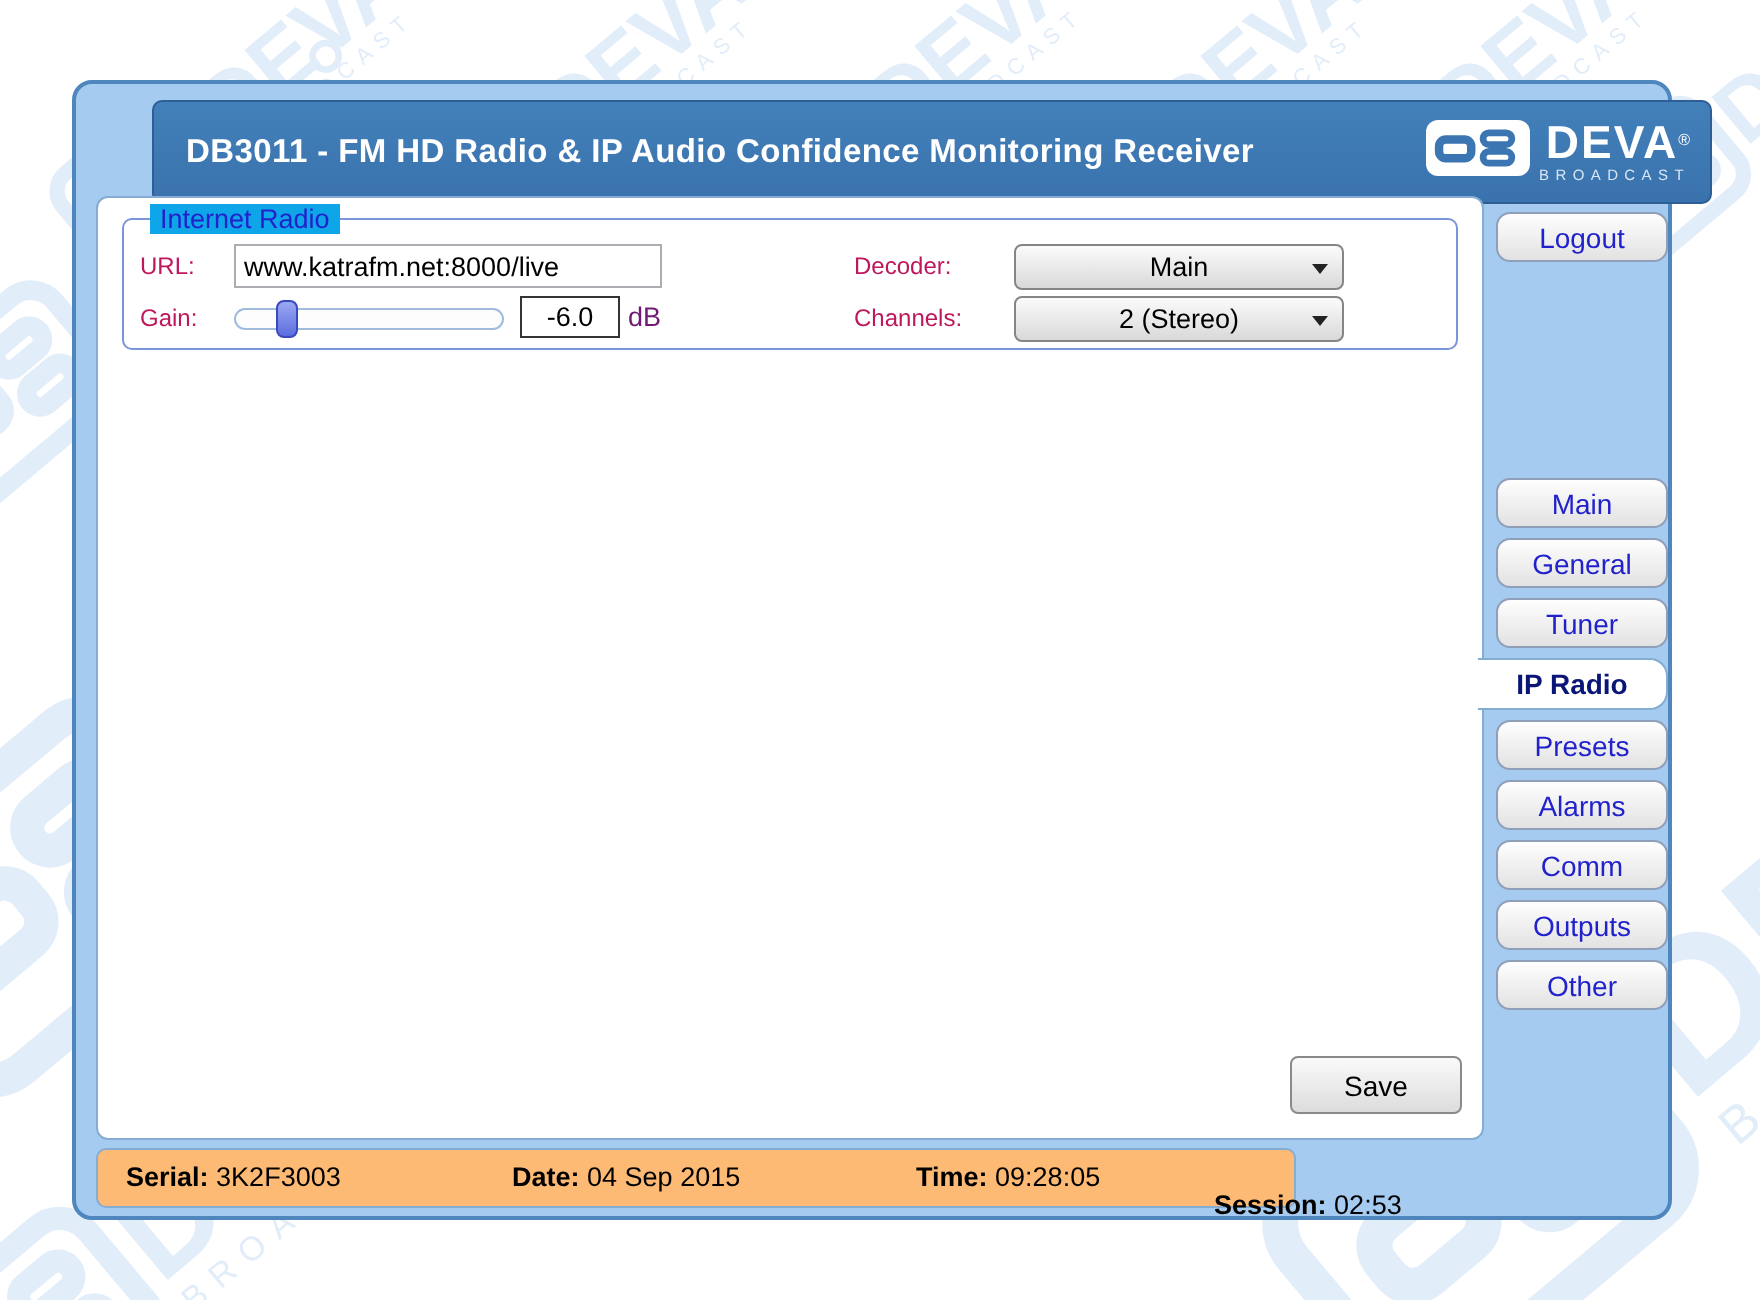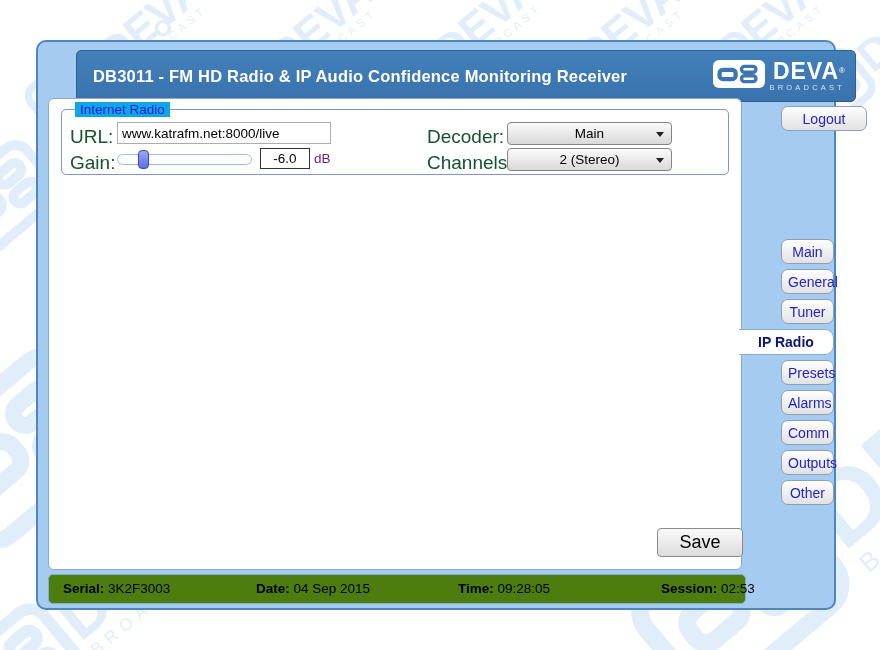--- a/index.html
+++ b/index.html
@@ -40,21 +40,21 @@
     background:#fff;border:1px solid #85acd3;border-radius:6px;box-sizing:border-box;
   }
   .groupbox{
     position:absolute;left:12px;top:10px;width:668px;height:66px;
     border:1px solid #7c94d8;border-radius:5px;box-sizing:border-box;
   }
   .legend{
     position:absolute;top:-8px;left:13px;background:#0ea5e9;padding:0 5px;
     color:#2222cc;font-size:13.5px;
   }
-  .flabel{position:absolute;color:#14532d;font-size:19px;}
+  .flabel{position:absolute;color:#be185d;font-size:12px;}
   .url-input{
     position:absolute;left:55px;top:12px;width:204px;height:18px;
     border:1px solid #abadb3;font-size:13.5px;padding:1px 4px;
     font-family:"Liberation Sans",sans-serif;color:#000;
   }
   .slider{
     position:absolute;left:55px;top:44px;width:133px;height:9px;
     background:#fdfdfd;border:1px solid #9fbcdc;border-radius:6px;cursor:pointer;
   }
   .slider-thumb{
@@ -78,44 +78,43 @@
   .dd-arrow{
     position:absolute;right:7px;top:9px;width:0;height:0;
     border-left:4px solid transparent;border-right:4px solid transparent;
     border-top:5px solid #222;
   }
   
   .logout-btn,.side-btn{
     background:linear-gradient(#fefefe,#e2e2e2);
     border:1px solid #8f9fb8;border-radius:7px;
     color:#2222cc;font-size:14px;height:25px;cursor:pointer;
-    font-family:"Liberation Sans",sans-serif;box-sizing:border-box;margin-left:33px;
+    font-family:"Liberation Sans",sans-serif;box-sizing:border-box;
   }
   .logout-btn{position:absolute;left:710px;top:64px;width:86px;}
   .side-nav{
     position:absolute;left:710px;top:197px;width:86px;
     display:flex;flex-direction:column;gap:5px;align-items:stretch;
   }
   .side-btn.active{
     background:#fff;border:1px solid #85acd3;border-left:none;
     border-radius:0 9px 9px 0;color:#0a1578;font-weight:bold;
     margin-left:-9px;height:26px;
   }
   .save-btn{
     position:absolute;left:607px;top:486px;width:86px;height:29px;
     background:linear-gradient(#fafafa,#dcdcdc);
     border:1px solid #8a8a8a;border-radius:4px;
-    font-size:18px;color:#000;cursor:pointer;
+    font-size:14px;color:#000;cursor:pointer;
     font-family:"Liberation Sans",sans-serif;
-    margin-left:12px;
   }
   
   .footer{
-    position:absolute;left:10px;top:532px;width:698px;height:30px;
-    background:#4d7c0f;border:1px solid #85acd3;border-radius:5px;box-sizing:border-box;
+    position:absolute;left:10px;top:532px;width:600px;height:30px;
+    background:#fdba74;border:1px solid #85acd3;border-radius:5px;box-sizing:border-box;
     font-size:13.5px;color:#000;
   }
   .fitem{position:absolute;top:0;line-height:28px;white-space:nowrap;}
   .fitem b{font-weight:bold;}
 </style>
 </head>
 <body>
 
 <svg id="wm-layer" width="880" height="650">
   <defs>
@@ -209,16 +208,16 @@
       <button class="side-btn">Outputs</button>
       <button class="side-btn">Other</button>
     </div>
 
   <button class="save-btn">Save</button>
 
   <div class="footer">
     <span class="fitem" style="left:14px;"><b>Serial:</b> <span>3K2F3003</span></span>
     <span class="fitem" style="left:207px;"><b>Date:</b> <span>04 Sep 2015</span></span>
     <span class="fitem" style="left:409px;"><b>Time:</b> <span>09:28:05</span></span>
-    <span class="fitem" style="left:612px;"><b>Session:</b> <span>02:53</span></span>
+    <span class="fitem" style="left:558px;margin-top:14px;"><b>Session:</b> <span>02:53</span></span>
   </div>
 
 </div>
 
 </body></html>

